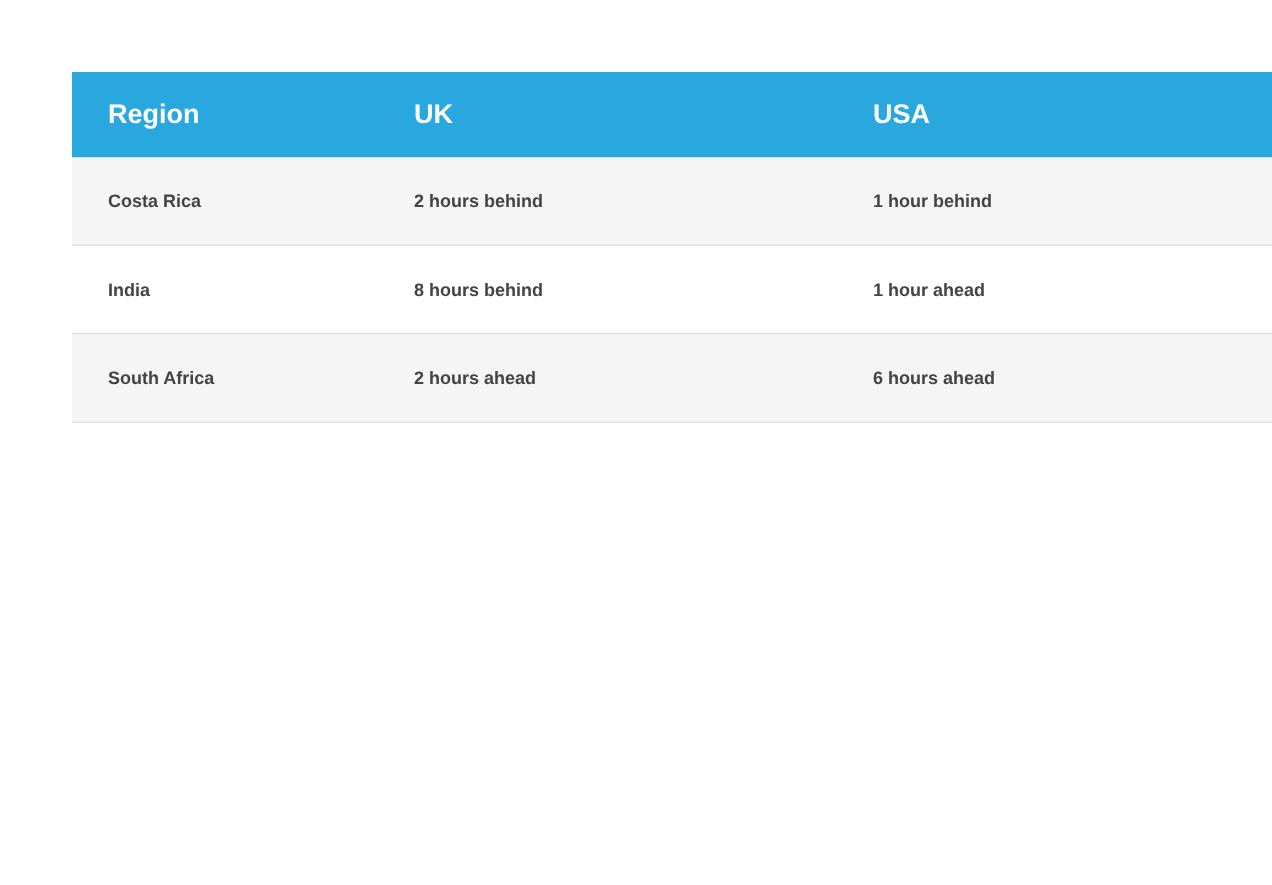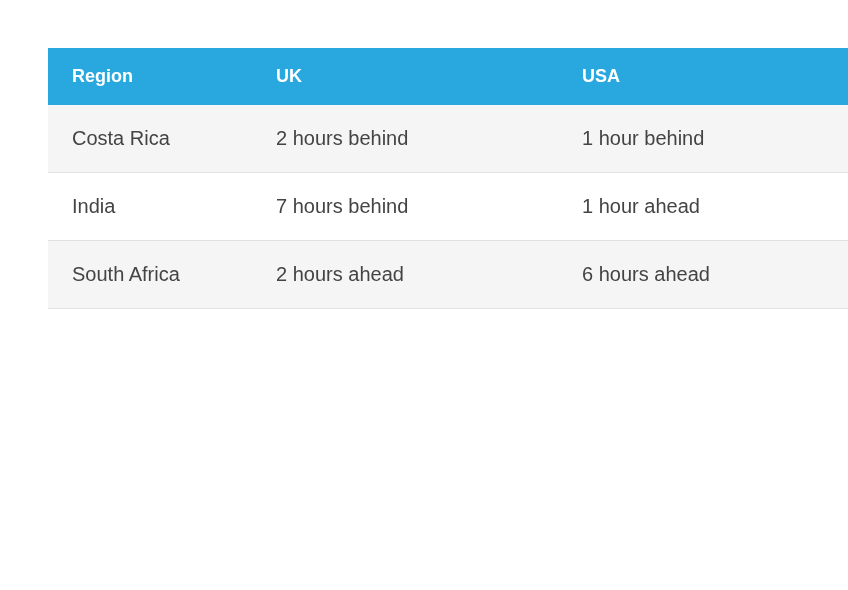--- a/index.html
+++ b/index.html
@@ -43,22 +43,23 @@
     tbody tr:nth-child(odd) {
       background-color: #f5f5f5;
     }
 
     tbody tr:nth-child(even) {
       background-color: #ffffff;
     }
 
     tbody td {
       padding: 22px 24px;
-      font-size: 20px;
+      font-size: 12px;
       color: #444444;
+      font-weight: bold;
     }
 
     thead th:first-child {
       width: 25%;
     }
 
     thead th:nth-child(2) {
       width: 37.5%;
     }
 
@@ -80,21 +81,21 @@
       </tr>
     </thead>
     <tbody id="table-body">
     <tr>
           <td>Costa Rica</td>
           <td>2 hours behind</td>
           <td>1 hour behind</td>
         </tr>
         <tr>
           <td>India</td>
-          <td>7 hours behind</td>
+          <td>8 hours behind</td>
           <td>1 hour ahead</td>
         </tr>
         <tr>
           <td>South Africa</td>
           <td>2 hours ahead</td>
           <td>6 hours ahead</td>
         </tr>
       </tbody>
   </table>
 </div>

